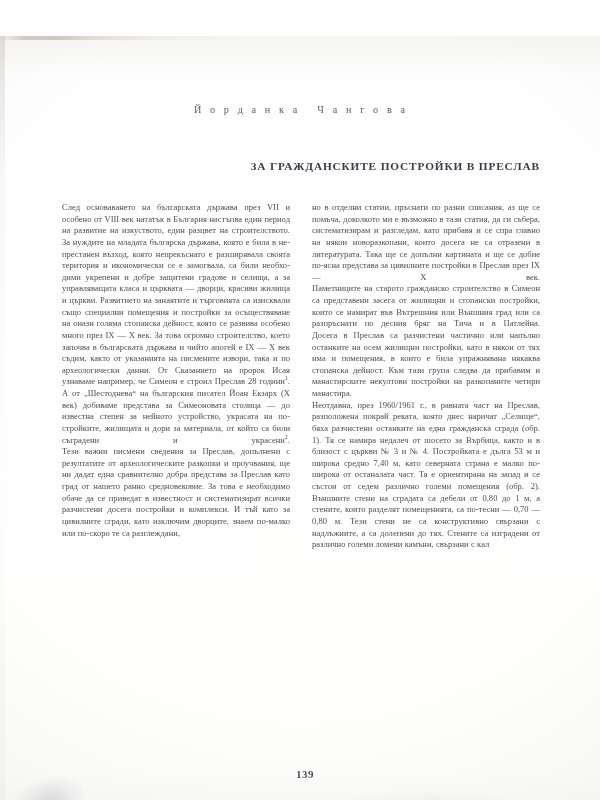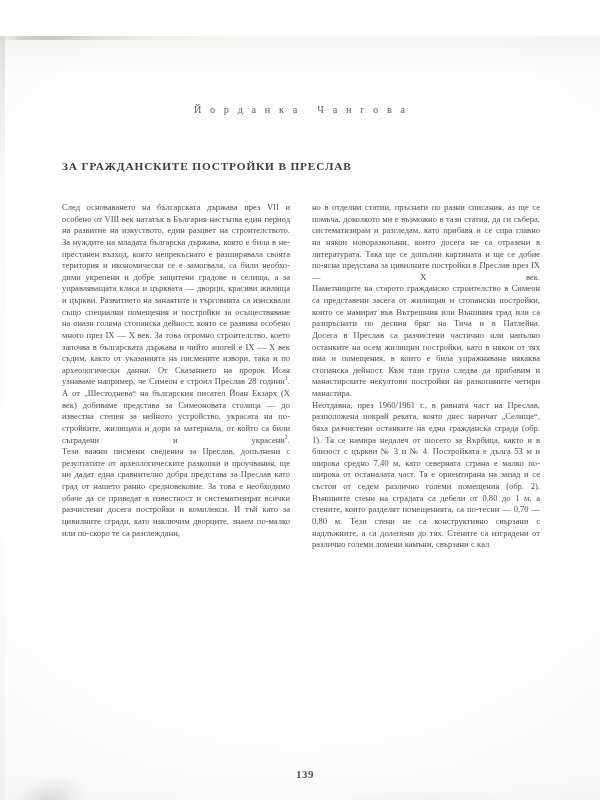--- a/index.html
+++ b/index.html
@@ -91,21 +91,21 @@
     letter-spacing: 3.1px;
     color: #5e6068;
     white-space: pre;
   }
 
   .article-title {
     position: absolute;
     top: 124px;
     left: 0;
     width: 478px;
-    text-align: left;
+    text-align: right;
     font-size: 11.3px;
     font-weight: bold;
     letter-spacing: 0.85px;
     color: #3a3d47;
     white-space: pre;
   }
 
   .columns {
     position: absolute;
     top: 166px;

